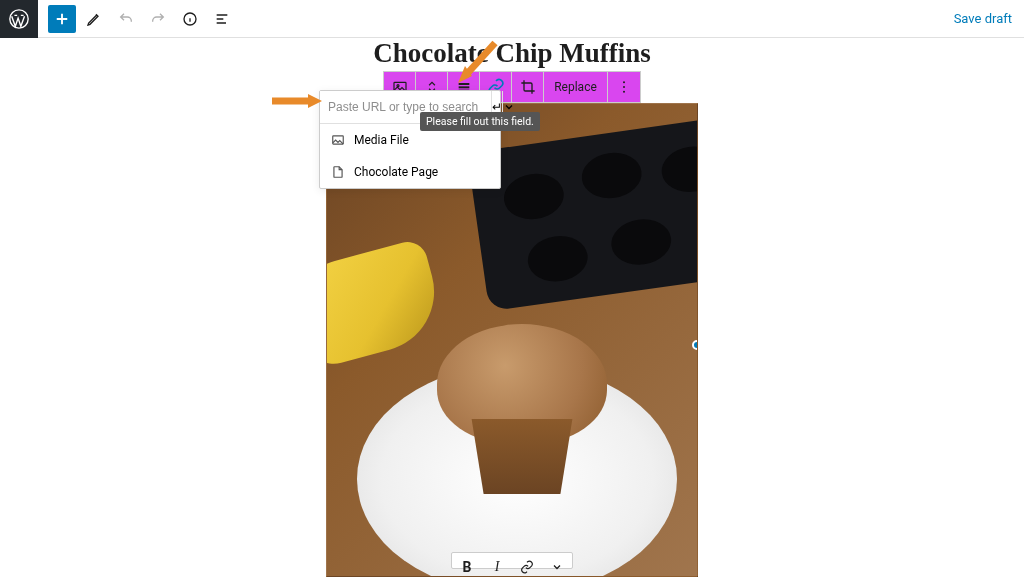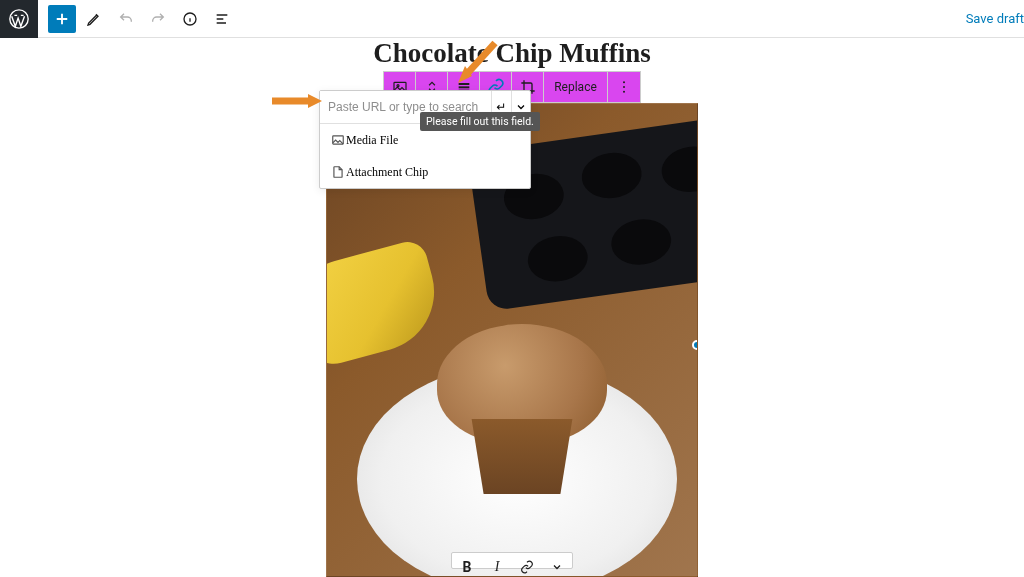--- a/index.html
+++ b/index.html
@@ -9,21 +9,21 @@
     width: 1024px;
     height: 577px;
     overflow: hidden;
     position: relative;
   }
   .topbar {
     height: 38px;
     display: flex;
     align-items: center;
     border-bottom: 1px solid #e0e0e0;
-    padding-right: 0;
+    padding-right: 12px;
   }
   .logo {
     width: 38px;
     height: 38px;
     background: #23282d;
     display: flex;
     align-items: center;
     justify-content: center;
     color: #fff;
   }
@@ -157,21 +157,21 @@
     width:10px; height:10px;
     background:#007cba;
     border:2px solid #fff;
     border-radius:50%;
   }
 
   .link-popover {
     position: absolute;
     left: 319px;
     top: 90px;
-    width: 212px;
+    width: 182px;
     background: #fff;
     border: 1px solid #ccc;
     border-radius: 2px;
     box-shadow: 0 2px 8px rgba(0,0,0,0.08);
     z-index: 20;
   }
   .link-row {
     display: flex;
     border-bottom: 1px solid #e0e0e0;
   }
@@ -187,24 +187,24 @@
     width: 32px;
     height: 32px;
     border-left: 1px solid #e0e0e0;
     display:flex; align-items:center; justify-content:center;
     cursor:pointer;
     font-size: 12px;
   }
   .link-opt {
     display:flex;
     align-items:center;
+    gap:8px;
     padding: 8px 10px;
     font-size: 12px;
     cursor:pointer;
-    font-family:Liberation Serif, serif;
   }
   .opt-icon {
     width:16px; height:16px;
     display:flex; align-items:center; justify-content:center;
     color:#555;
   }
 
   .validation-tip {
     position:absolute;
     left: 420px;
@@ -369,21 +369,21 @@
     </span>
     <span>Media File</span>
   </div>
   <div class="link-opt">
     <span class="opt-icon">
       <svg width="14" height="14" viewBox="0 0 24 24" fill="none" stroke="currentColor" stroke-width="2">
           <path d="M14 3H6a1 1 0 00-1 1v16a1 1 0 001 1h12a1 1 0 001-1V8l-5-5z"></path>
           <path d="M14 3v5h5"></path>
         </svg>
     </span>
-    <span>Attachment Chip</span>
+    <span>Chocolate Page</span>
   </div>
 </div>
 
 <div class="validation-tip">Please fill out this field.</div>
 
 <div class="caption-toolbar" style="top:552px">
   <div class="ct-cell" style="font-weight:700">B</div>
   <div class="ct-cell" style="font-style:italic;font-family:Georgia,serif">I</div>
   <div class="ct-cell">
     <svg width="14" height="14" viewBox="0 0 24 24" fill="none" stroke="currentColor" stroke-width="2">

